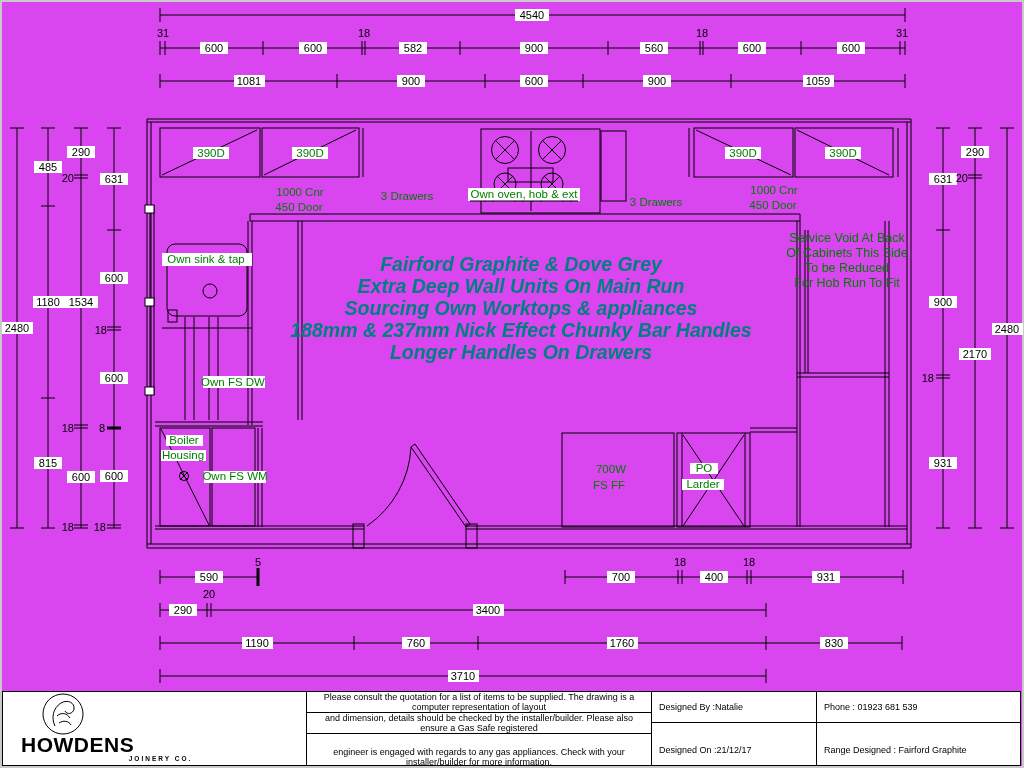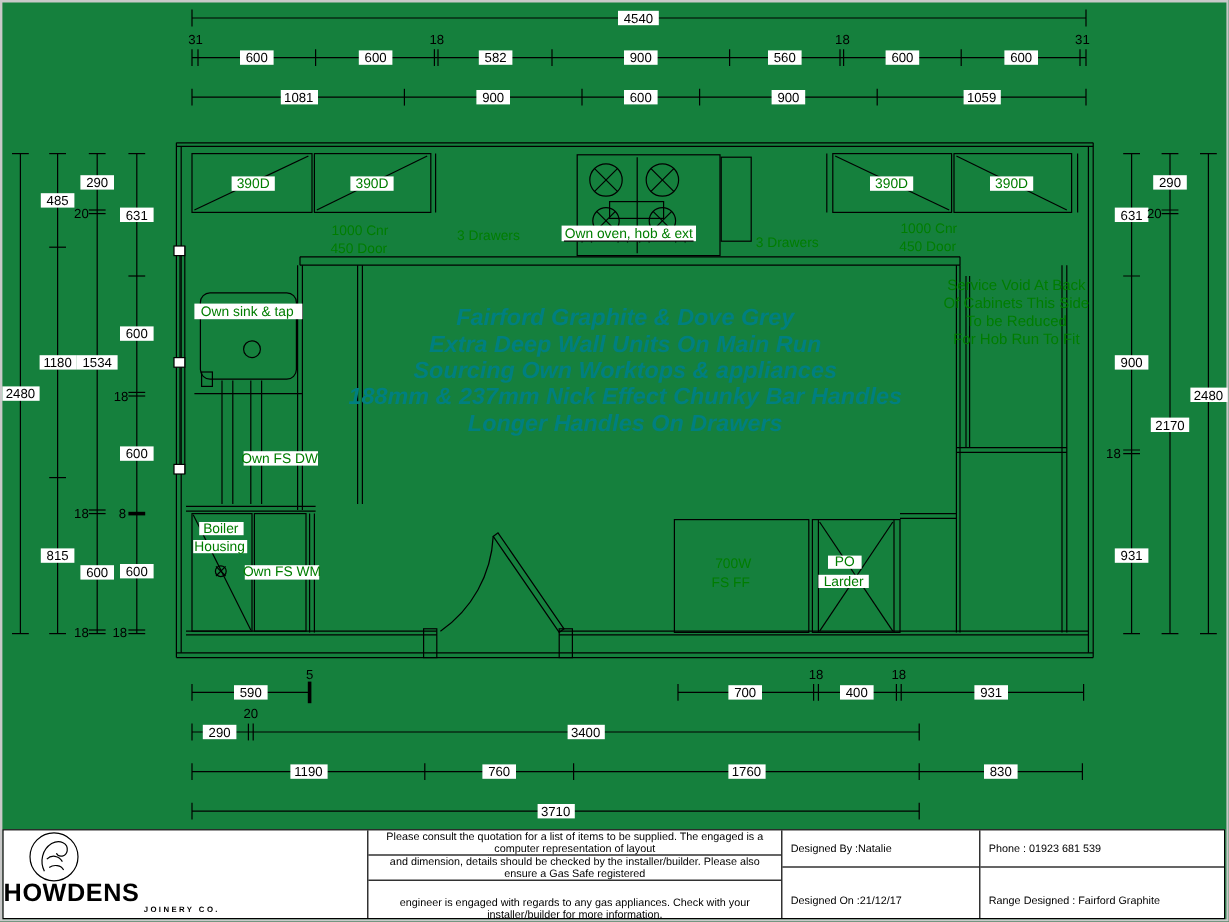--- a/index.html
+++ b/index.html
@@ -1,31 +1,31 @@
 <!DOCTYPE html>
 <html><head>
 <meta charset="utf-8">
 <style>
   html,body{margin:0;padding:0;background:#888;}
-  .page{position:relative;width:1024px;height:768px;background:#15803d;overflow:hidden;
+  .page{position:relative;width:1024px;height:768px;background:#d946ef;overflow:hidden;
         box-shadow:inset 0 0 0 2px #c9c9c9;font-family:"Liberation Sans",sans-serif;}
   svg line,svg path,svg rect,svg circle{stroke:#000;stroke-width:1;fill:none;}
   svg rect.wbg{fill:#fff;stroke:none;}
   svg rect.blk{fill:#000;stroke:none;}
   svg rect.box{fill:#fff;stroke:#000;}
   svg text{font-family:"Liberation Sans",sans-serif;}
   text.dim{font-size:11px;fill:#000;text-anchor:middle;}
   text.dimE{font-size:11px;fill:#000;text-anchor:end;}
   text.grn{font-size:11.5px;fill:#007d00;text-anchor:middle;}
   text.svc{font-size:12.5px;fill:#007d00;text-anchor:middle;}
   text.teal{font-size:19.5px;font-weight:bold;font-style:italic;fill:#007f80;text-anchor:middle;}
   .tblock{position:absolute;left:2px;top:691px;width:1017px;height:73px;border:1px solid #000;
           display:flex;background:#fff;}
   .tb-logo{width:304px;border-right:1px solid #000;display:flex;flex-direction:column;
-           align-items:flex-start;box-sizing:border-box;}
+           align-items:flex-start;padding-left:18px;box-sizing:border-box;}
   .tb-brand{font-size:21px;font-weight:bold;letter-spacing:.5px;color:#000;line-height:1;margin-top:-2px;}
   .tb-sub{font-size:6.5px;font-weight:bold;letter-spacing:2px;color:#000;align-self:center;margin-left:-6px;}
   .tb-col{display:flex;flex-direction:column;box-sizing:border-box;}
   .tb-mid{width:345px;border-right:1px solid #000;}
   .tb-c{width:165px;border-right:1px solid #000;}
   .tb-d{flex:1;}
   .tb-row{flex:1;border-bottom:1px solid #000;display:flex;align-items:center;
           font-size:9px;color:#000;box-sizing:border-box;}
   .tb-row:last-child{border-bottom:none;margin-top:13px;}
   .tb-mid .tb-row{justify-content:center;text-align:center;padding:0 4px;}
@@ -426,21 +426,21 @@
       <g stroke="#fff" stroke-width="2" fill="none">
         <path d="M34,34 C30,26 32,16 40,11 C47,7 54,11 53,17 C52,22 46,23 44,19"></path>
         <path d="M36,24 C40,20 46,21 49,26"></path>
         <path d="M38,31 C42,28 48,29 50,33"></path>
       </g>
     </svg>
     <div class="tb-brand">HOWDENS</div>
     <div class="tb-sub">JOINERY CO.</div>
   </div>
   <div class="tb-col tb-mid">
-    <div class="tb-row">Please consult the quotation for a list of items to be supplied. The engaged is a computer representation of layout</div>
+    <div class="tb-row">Please consult the quotation for a list of items to be supplied. The drawing is a computer representation of layout</div>
     <div class="tb-row">and dimension, details should be checked by the installer/builder. Please also ensure a Gas Safe registered</div>
     <div class="tb-row">engineer is engaged with regards to any gas appliances. Check with your installer/builder for more information.</div>
   </div>
   <div class="tb-col tb-c">
     <div class="tb-row">Designed By :Natalie</div>
     <div class="tb-row">Designed On :21/12/17</div>
   </div>
   <div class="tb-col tb-d">
     <div class="tb-row">Phone : 01923 681 539</div>
     <div class="tb-row">Range Designed :  Fairford Graphite</div>

